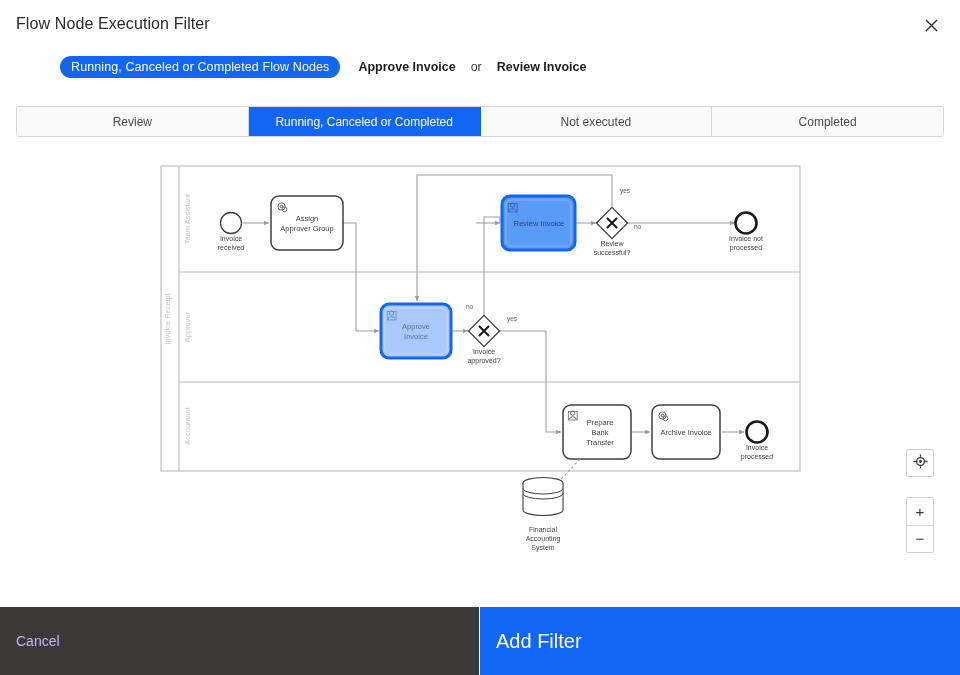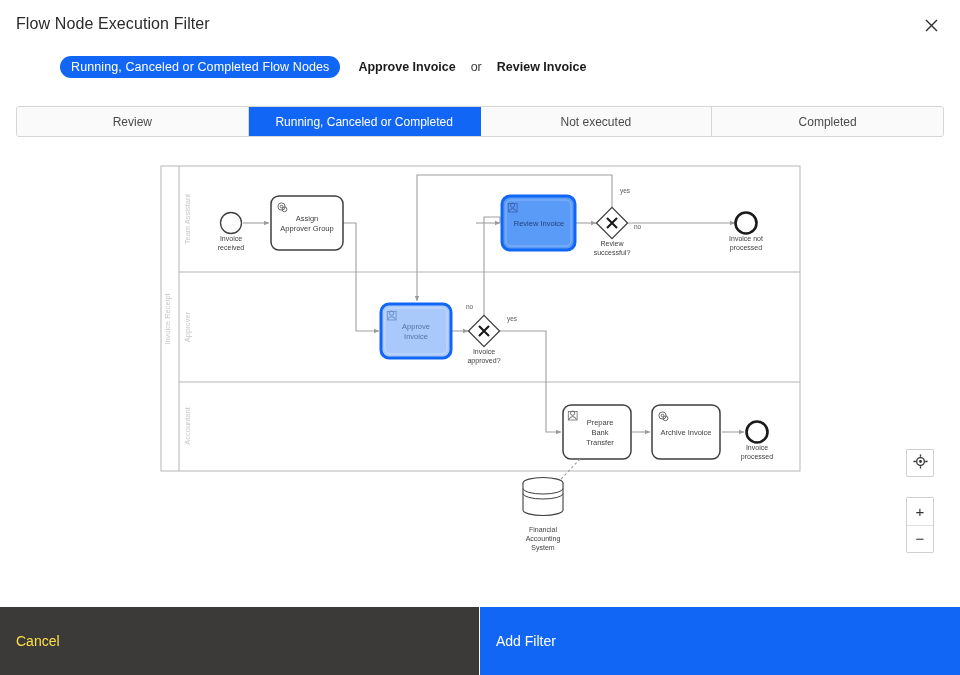--- a/index.html
+++ b/index.html
@@ -97,29 +97,29 @@
   }
   .ctrl-zoom .sep { height:1px; background:#dedede; flex:0 0 1px; }
 
   
   .footer {
     position:absolute; left:0; top:607px; width:960px; height:68px;
     display:flex;
   }
   .btn-cancel {
     width:480px; height:68px; border:none; cursor:pointer;
-    background:#3b3a38; color:#fde047;
+    background:#3b3a38; color:#c4b5fd;
     font-size:14px; font-family:"Liberation Sans", sans-serif;
     text-align:left; padding:0 0 0 16px;
     border-right:1px solid #ffffff;
   }
   .btn-add {
     width:480px; height:68px; border:none; cursor:pointer;
     background:#1266f5; color:#ffffff;
-    font-size:14px; font-family:"Liberation Sans", sans-serif;
+    font-size:20px; font-family:"Liberation Sans", sans-serif;
     text-align:left; padding:0 0 0 16px;
   }
 
   
   .bpmn-lbl { font-family:"Liberation Sans", sans-serif; font-size:7px; fill:#3f3f3f; }
   .bpmn-lbl-t { font-family:"Liberation Sans", sans-serif; font-size:7.5px; fill:#3f3f3f; }
   .bpmn-flowlbl { font-family:"Liberation Sans", sans-serif; font-size:6.5px; fill:#5a5a5a; }
   .lane-lbl { font-family:"Liberation Sans", sans-serif; font-size:7.5px; fill:#c8c8c8; }
 </style>
 </head>

